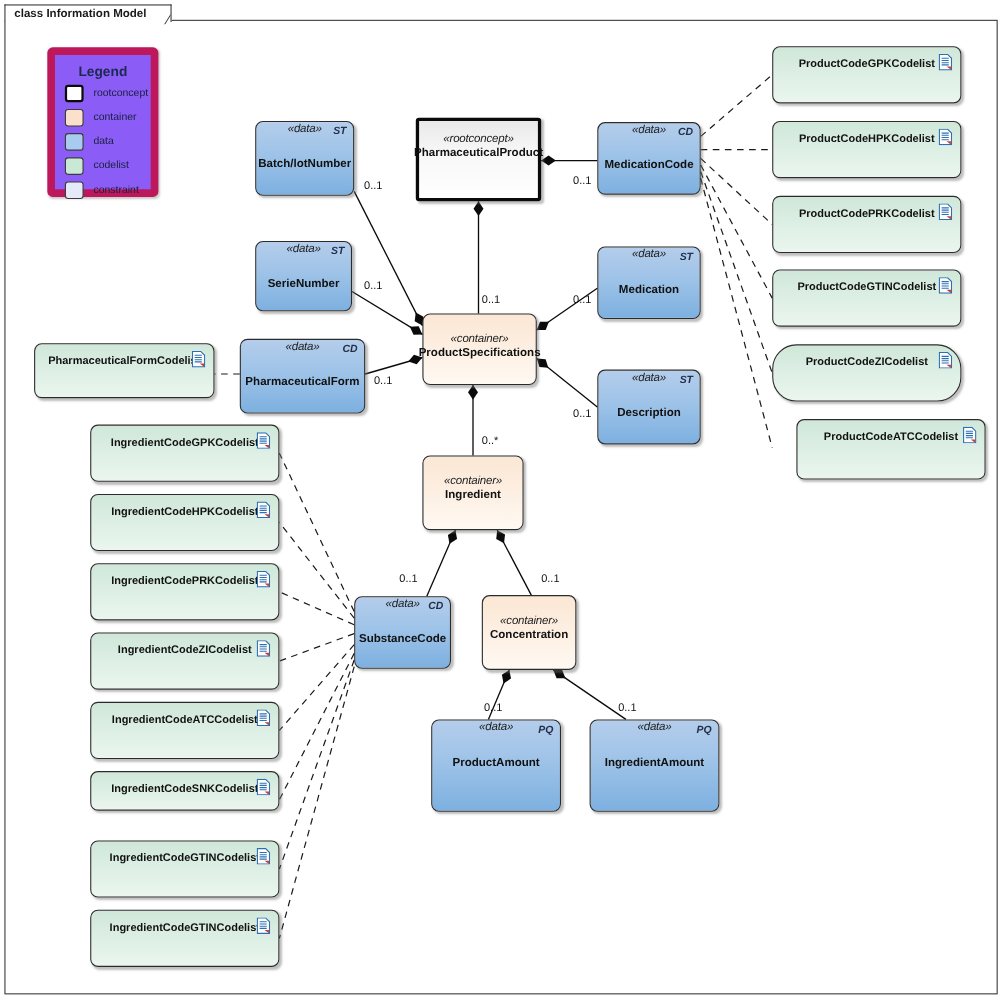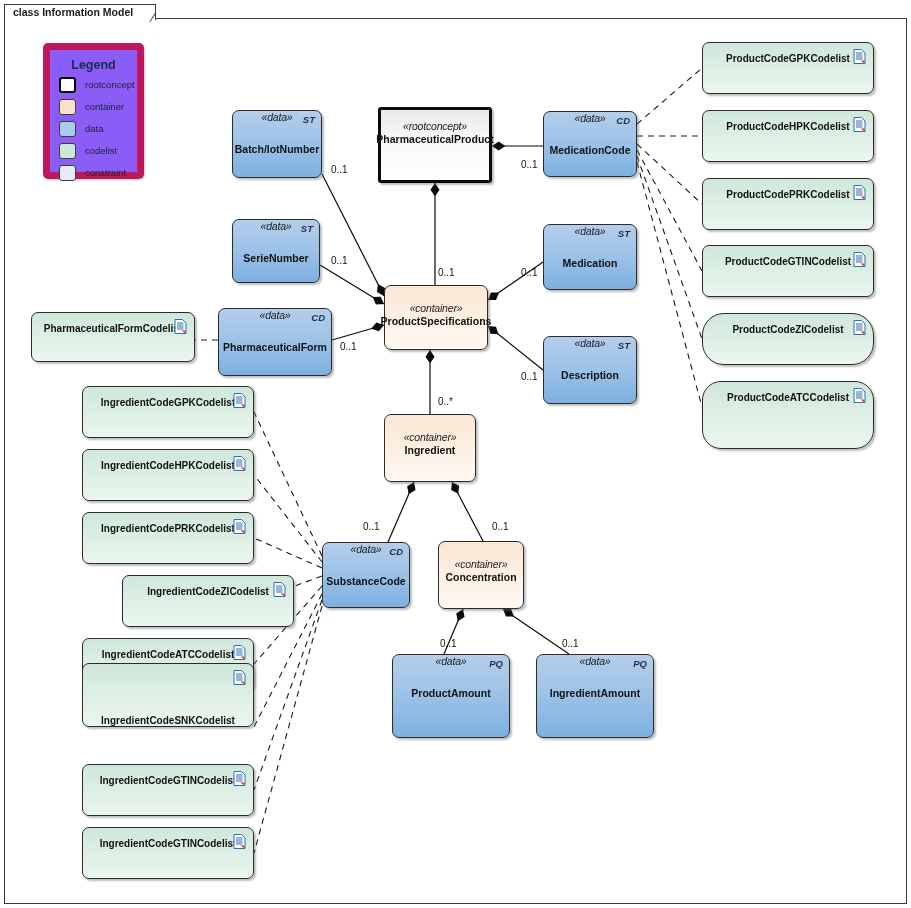--- a/index.html
+++ b/index.html
@@ -388,21 +388,21 @@
         <div class="nname">ProductCodeZICodelist</div>
         <svg class="doc-icon" viewBox="0 0 13 15">
           <path d="M1 0.5 H8.5 L12 4 V14.5 H1 Z" fill="#ffffff" stroke="#2d6fb5" stroke-width="1"></path>
           <line x1="3" x2="9.5" y1="4" y2="4" stroke="#2d6fb5" stroke-width="1"></line>
           <line x1="3" x2="9.5" y1="6" y2="6" stroke="#2d6fb5" stroke-width="1"></line>
           <line x1="3" x2="9.5" y1="8" y2="8" stroke="#2d6fb5" stroke-width="1"></line>
           <line x1="3" x2="9.5" y1="10" y2="10" stroke="#2d6fb5" stroke-width="1"></line>
           <path d="M7.5 11.5 L11.5 11.5 L11.5 14.5 Z" fill="#d23a2a"></path>
         </svg>
       </div>
-      <div class="node n-codelist" style="left: 702px; top: 381px; width: 172px; height: 68px; border-radius: 19px;">
+      <div class="node n-codelist" style="left: 724px; top: 381px; width: 172px; height: 55px;">
         <div class="nname">ProductCodeATCCodelist</div>
         <svg class="doc-icon" viewBox="0 0 13 15">
           <path d="M1 0.5 H8.5 L12 4 V14.5 H1 Z" fill="#ffffff" stroke="#2d6fb5" stroke-width="1"></path>
           <line x1="3" x2="9.5" y1="4" y2="4" stroke="#2d6fb5" stroke-width="1"></line>
           <line x1="3" x2="9.5" y1="6" y2="6" stroke="#2d6fb5" stroke-width="1"></line>
           <line x1="3" x2="9.5" y1="8" y2="8" stroke="#2d6fb5" stroke-width="1"></line>
           <line x1="3" x2="9.5" y1="10" y2="10" stroke="#2d6fb5" stroke-width="1"></line>
           <path d="M7.5 11.5 L11.5 11.5 L11.5 14.5 Z" fill="#d23a2a"></path>
         </svg>
       </div>
@@ -432,21 +432,21 @@
         <div class="nname">IngredientCodePRKCodelist</div>
         <svg class="doc-icon" viewBox="0 0 13 15">
           <path d="M1 0.5 H8.5 L12 4 V14.5 H1 Z" fill="#ffffff" stroke="#2d6fb5" stroke-width="1"></path>
           <line x1="3" x2="9.5" y1="4" y2="4" stroke="#2d6fb5" stroke-width="1"></line>
           <line x1="3" x2="9.5" y1="6" y2="6" stroke="#2d6fb5" stroke-width="1"></line>
           <line x1="3" x2="9.5" y1="8" y2="8" stroke="#2d6fb5" stroke-width="1"></line>
           <line x1="3" x2="9.5" y1="10" y2="10" stroke="#2d6fb5" stroke-width="1"></line>
           <path d="M7.5 11.5 L11.5 11.5 L11.5 14.5 Z" fill="#d23a2a"></path>
         </svg>
       </div>
-      <div class="node n-codelist" style="left: 82px; top: 575px; width: 172px; height: 52px; margin-left: 40px;">
+      <div class="node n-codelist" style="left: 82px; top: 575px; width: 172px; height: 52px;">
         <div class="nname">IngredientCodeZICodelist</div>
         <svg class="doc-icon" viewBox="0 0 13 15">
           <path d="M1 0.5 H8.5 L12 4 V14.5 H1 Z" fill="#ffffff" stroke="#2d6fb5" stroke-width="1"></path>
           <line x1="3" x2="9.5" y1="4" y2="4" stroke="#2d6fb5" stroke-width="1"></line>
           <line x1="3" x2="9.5" y1="6" y2="6" stroke="#2d6fb5" stroke-width="1"></line>
           <line x1="3" x2="9.5" y1="8" y2="8" stroke="#2d6fb5" stroke-width="1"></line>
           <line x1="3" x2="9.5" y1="10" y2="10" stroke="#2d6fb5" stroke-width="1"></line>
           <path d="M7.5 11.5 L11.5 11.5 L11.5 14.5 Z" fill="#d23a2a"></path>
         </svg>
       </div>
@@ -454,21 +454,21 @@
         <div class="nname">IngredientCodeATCCodelist</div>
         <svg class="doc-icon" viewBox="0 0 13 15">
           <path d="M1 0.5 H8.5 L12 4 V14.5 H1 Z" fill="#ffffff" stroke="#2d6fb5" stroke-width="1"></path>
           <line x1="3" x2="9.5" y1="4" y2="4" stroke="#2d6fb5" stroke-width="1"></line>
           <line x1="3" x2="9.5" y1="6" y2="6" stroke="#2d6fb5" stroke-width="1"></line>
           <line x1="3" x2="9.5" y1="8" y2="8" stroke="#2d6fb5" stroke-width="1"></line>
           <line x1="3" x2="9.5" y1="10" y2="10" stroke="#2d6fb5" stroke-width="1"></line>
           <path d="M7.5 11.5 L11.5 11.5 L11.5 14.5 Z" fill="#d23a2a"></path>
         </svg>
       </div>
-      <div class="node n-codelist" style="left: 82px; top: 663px; width: 172px; height: 64px; justify-content: flex-end;">
+      <div class="node n-codelist" style="left: 82px; top: 701px; width: 172px; height: 36px;">
         <div class="nname">IngredientCodeSNKCodelist</div>
         <svg class="doc-icon" viewBox="0 0 13 15">
           <path d="M1 0.5 H8.5 L12 4 V14.5 H1 Z" fill="#ffffff" stroke="#2d6fb5" stroke-width="1"></path>
           <line x1="3" x2="9.5" y1="4" y2="4" stroke="#2d6fb5" stroke-width="1"></line>
           <line x1="3" x2="9.5" y1="6" y2="6" stroke="#2d6fb5" stroke-width="1"></line>
           <line x1="3" x2="9.5" y1="8" y2="8" stroke="#2d6fb5" stroke-width="1"></line>
           <line x1="3" x2="9.5" y1="10" y2="10" stroke="#2d6fb5" stroke-width="1"></line>
           <path d="M7.5 11.5 L11.5 11.5 L11.5 14.5 Z" fill="#d23a2a"></path>
         </svg>
       </div>

